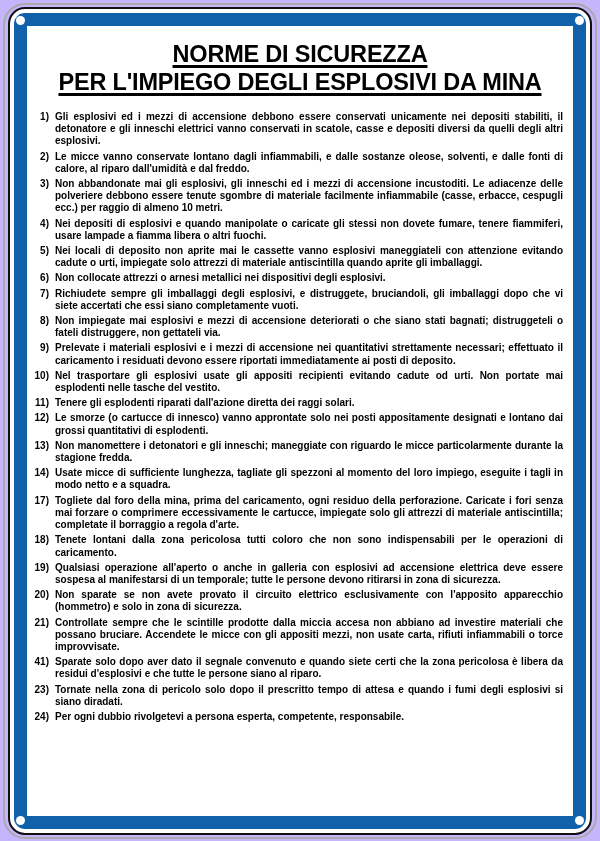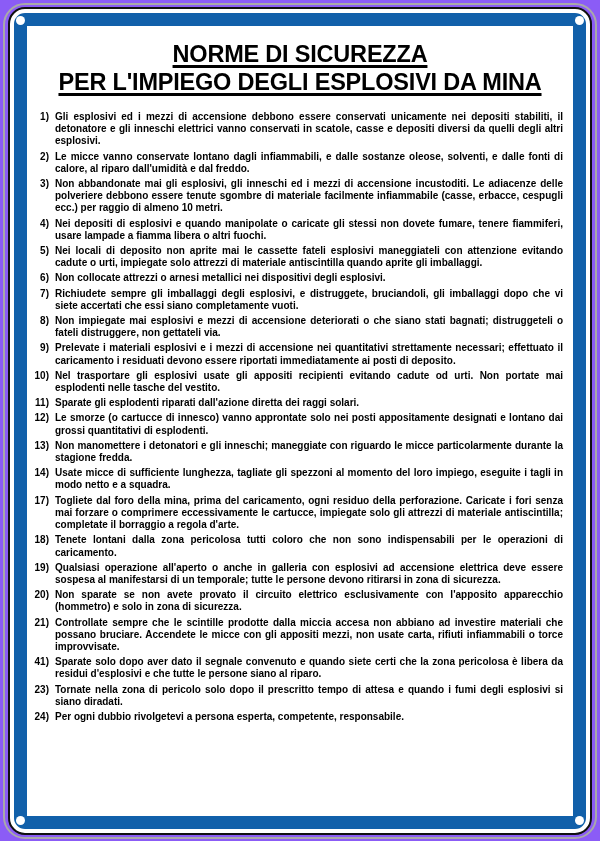--- a/index.html
+++ b/index.html
@@ -1,20 +1,20 @@
 <!DOCTYPE html>
 <html><head>
 <meta charset="utf-8">
 <style>
   html, body { margin: 0; padding: 0; background: #ffffff; }
   #stage {
     position: relative;
     width: 600px;
     height: 841px;
-    background: #8b5cf6;
+    background: #c4b5fd;
     font-family: "Liberation Sans", sans-serif;
     overflow: hidden;
   }
   
   .plate-shadow {
     position: absolute;
     left: 3px; top: 3px; right: 3px; bottom: 2px;
     border: 2px solid #a9a9a9;
     border-radius: 22px;
   }
@@ -118,21 +118,21 @@
         <li>
           <span class="rnum">3)</span>
           <span class="rtxt">Non abbandonate mai gli esplosivi, gli inneschi ed i mezzi di accensione incustoditi. Le adiacenze delle polveriere debbono essere tenute sgombre di materiale facilmente infiammabile (casse, erbacce, cespugli ecc.) per raggio di almeno 10 metri.</span>
         </li>
         <li>
           <span class="rnum">4)</span>
           <span class="rtxt">Nei depositi di esplosivi e quando manipolate o caricate gli stessi non dovete fumare, tenere fiammiferi, usare lampade a fiamma libera o altri fuochi.</span>
         </li>
         <li>
           <span class="rnum">5)</span>
-          <span class="rtxt">Nei locali di deposito non aprite mai le cassette fateli esplosivi maneggiateli con attenzione evitando cadute o urti, impiegate solo attrezzi di materiale antiscintilla quando aprite gli imballaggi.</span>
+          <span class="rtxt">Nei locali di deposito non aprite mai le cassette vanno esplosivi maneggiateli con attenzione evitando cadute o urti, impiegate solo attrezzi di materiale antiscintilla quando aprite gli imballaggi.</span>
         </li>
         <li>
           <span class="rnum">6)</span>
           <span class="rtxt">Non collocate attrezzi o arnesi metallici nei dispositivi degli esplosivi.</span>
         </li>
         <li>
           <span class="rnum">7)</span>
           <span class="rtxt">Richiudete sempre gli imballaggi degli esplosivi, e distruggete, bruciandoli, gli imballaggi dopo che vi siete accertati che essi siano completamente vuoti.</span>
         </li>
         <li>
@@ -142,21 +142,21 @@
         <li>
           <span class="rnum">9)</span>
           <span class="rtxt">Prelevate i materiali esplosivi e i mezzi di accensione nei quantitativi strettamente necessari; effettuato il caricamento i residuati devono essere riportati immediatamente ai posti di deposito.</span>
         </li>
         <li>
           <span class="rnum">10)</span>
           <span class="rtxt">Nel trasportare gli esplosivi usate gli appositi recipienti evitando cadute od urti. Non portate mai esplodenti nelle tasche del vestito.</span>
         </li>
         <li>
           <span class="rnum">11)</span>
-          <span class="rtxt">Sparate gli esplodenti riparati dall'azione diretta dei raggi solari.</span>
+          <span class="rtxt">Tenere gli esplodenti riparati dall'azione diretta dei raggi solari.</span>
         </li>
         <li>
           <span class="rnum">12)</span>
           <span class="rtxt">Le smorze (o cartucce di innesco) vanno approntate solo nei posti appositamente designati e lontano dai grossi quantitativi di esplodenti.</span>
         </li>
         <li>
           <span class="rnum">13)</span>
           <span class="rtxt">Non manomettere i detonatori e gli inneschi; maneggiate con riguardo le micce particolarmente durante la stagione fredda.</span>
         </li>
         <li>

